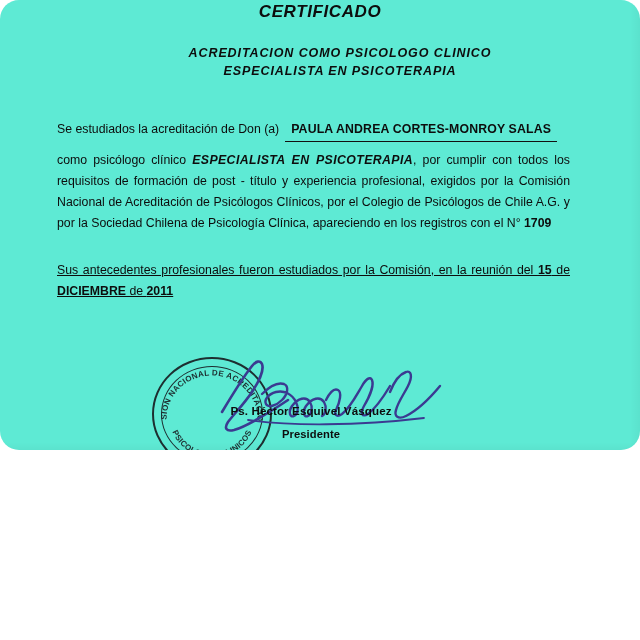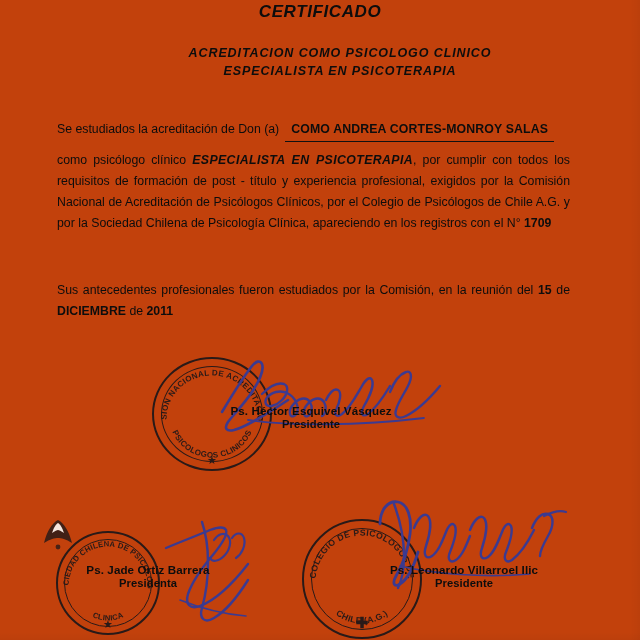--- a/index.html
+++ b/index.html
@@ -3,25 +3,26 @@
 <meta charset="utf-8">
 <style>
   html, body {
     margin: 0;
     padding: 0;
     background: #ffffff;
   }
   #page {
     position: relative;
     width: 640px;
-    height: 640px;
-    background: #c2410c;
+    height: 450px;
+    background: #5eead4;
     overflow: hidden;
     font-family: "Liberation Sans", sans-serif;
     color: #0d0d0d;
+    border-radius: 19px;
     -webkit-font-smoothing: antialiased;
   }
 
   
   .doc-title {
     position: absolute;
     top: 2px;
     left: 0;
     width: 640px;
     text-align: center;
@@ -52,22 +53,23 @@
     width: 513px;
     font-size: 12.3px;
     line-height: 21px;
   }
   .line-cert { top: 119px; }
   .para-1 {
     top: 150px;
     text-align: justify;
   }
   .para-2 {
-    top: 280px;
+    top: 260px;
     text-align: justify;
+    text-decoration: underline;
   }
   .para-1 > p, .para-2 > p { margin: 0; }
 
   .name-filled {
     display: inline-block;
     font-weight: bold;
     font-size: 12.3px;
     letter-spacing: 0.15px;
     border-bottom: 1.6px solid #111;
     padding: 0 6px 1px 6px;
@@ -82,21 +84,21 @@
   .sig-name {
     font-size: 11.6px;
     font-weight: bold;
     white-space: nowrap;
     letter-spacing: 0.1px;
   }
   .sig-role {
     font-size: 11.2px;
     font-weight: bold;
     letter-spacing: 0.1px;
-    margin-top: 1px;
+    margin-top: 11px;
   }
   .sig-1 { left: 196px; top: 404px; width: 230px; }
   .sig-2 { left: 48px;  top: 563px; width: 200px; }
   .sig-3 { left: 312px; top: 563px; width: 240px; padding-left: 32px; }
 
   
   .stamp {
     position: absolute;
     border-radius: 50%;
     border: 2px solid #15151a;
@@ -183,21 +185,21 @@
 <div id="page">
 
   <div class="doc-title">CERTIFICADO</div>
 
   <div class="doc-subtitle">
     <div>ACREDITACION  COMO  PSICOLOGO  CLINICO</div>
     <div>ESPECIALISTA  EN  PSICOTERAPIA</div>
   </div>
 
   <div class="body-block line-cert">
-    <span>Se  estudiados la acreditación de Don (a)</span><span class="name-filled">COMO ANDREA CORTES-MONROY SALAS</span>
+    <span>Se  estudiados la acreditación de Don (a)</span><span class="name-filled">PAULA ANDREA CORTES-MONROY SALAS</span>
   </div>
 
   <div class="body-block para-1">
     <p><span>como  psicólogo  clínico  </span><span class="bi">ESPECIALISTA  EN  PSICOTERAPIA</span><span>,  por  cumplir  con  todos  los  requisitos  de  formación  de  post - título  y  experiencia  profesional,  exigidos  por  la  Comisión  Nacional  de  Acreditación  de  Psicólogos  Clínicos,  por  el  Colegio  de  Psicólogos  de  Chile  A.G.  y  por  la  Sociedad  Chilena  de  Psicología  Clínica,  apareciendo en los registros  con  el  N°  </span><span class="b">1709</span></p>
   </div>
 
   <div class="body-block para-2">
     <p><span>Sus  antecedentes  profesionales  fueron  estudiados  por  la  Comisión,  en  la  reunión  del  </span><span class="b">15</span><span>  de  </span><span class="b">DICIEMBRE</span><span>  de  </span><span class="b">2011</span></p>
   </div>
 

